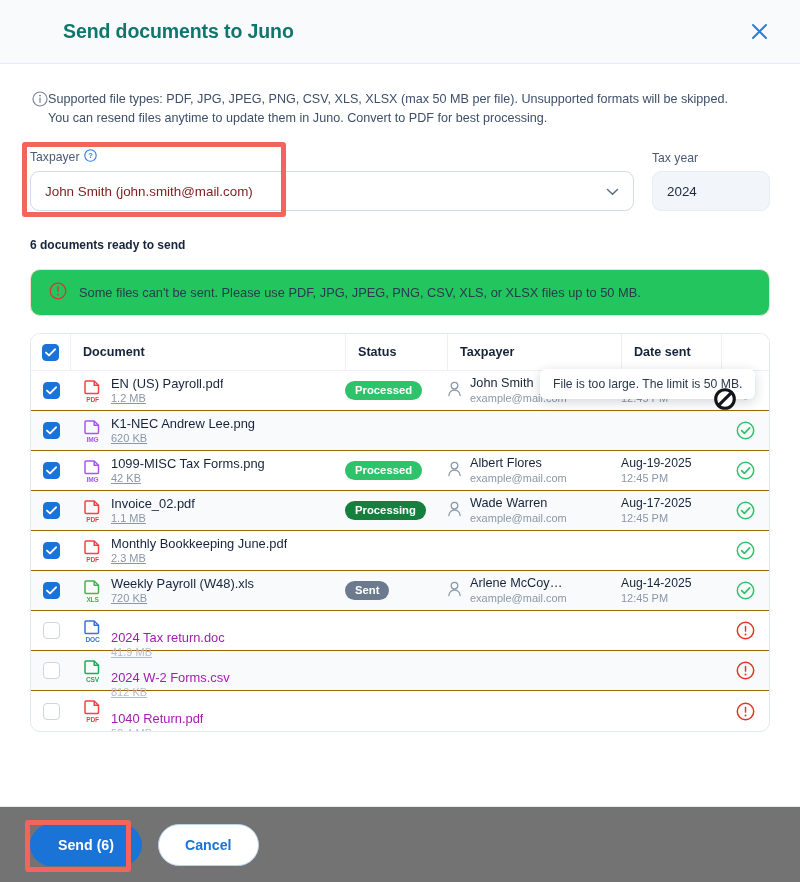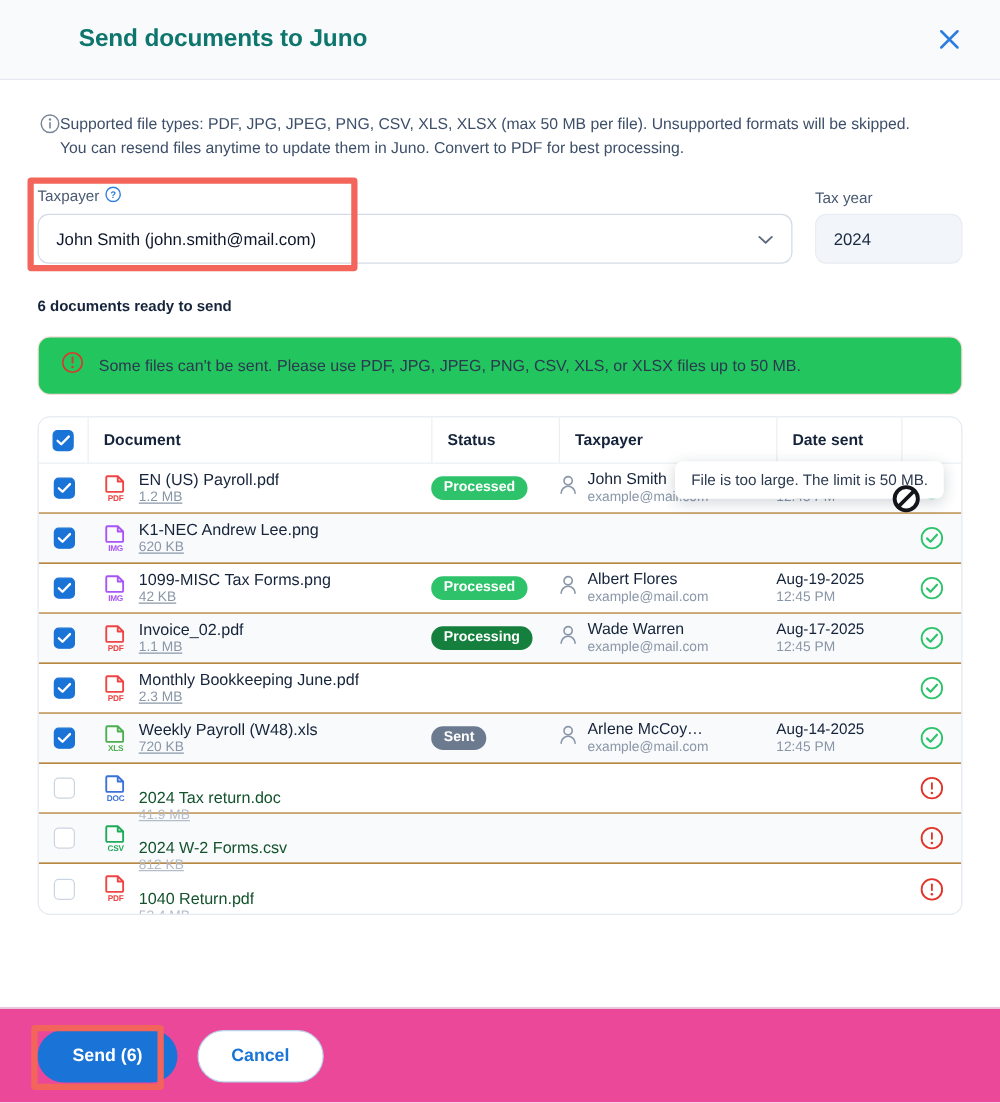--- a/index.html
+++ b/index.html
@@ -36,21 +36,21 @@
   .fields { display: flex; gap: 18px; margin-top: 22px; align-items: flex-end; }
   .field-taxpayer { flex: 1 1 auto; }
   .field-year { flex: 0 0 118px; }
   .fld-label {
     font-size: 12.2px; color: #4a5a72; margin-bottom: 6px;
     display: flex; align-items: center; gap: 5px;
   }
   .select-box {
     height: 40px; border: 1px solid #d3dbe6; border-radius: 9px; background: #fff;
     display: flex; align-items: center; padding: 10px 14px;
-    font-size: 13.4px; color: #0f172a; cursor: pointer;
+    font-size: 13.4px; color: #7f1d1d; cursor: pointer;
   }
   .select-box .val { flex: 1 1 auto; }
   .year-box {
     height: 40px; border: 1px solid #e8edf3; border-radius: 9px; background: #f2f5f9;
     display: flex; align-items: center; padding: 0 14px;
     font-size: 13.4px; color: #1b2a41;
   }
 
   .ready-title { font-size: 12px; font-weight: bold; color: #16243b; margin-top: 27px; }
 
@@ -84,21 +84,21 @@
 
   .thead .c-stat, .thead .c-tax, .thead .c-date {
     align-self: stretch; border-left: 1px solid #eceff4; padding-left: 12px;
     display: flex; align-items: center;
   }
   .thead .c-ico { align-self: stretch; border-left: 1px solid #eceff4; }
   .th { font-size: 12.6px; font-weight: bold; color: #16243b; }
 
   .fname { font-size: 12.9px; color: #16243b; line-height: 15px; white-space: nowrap; overflow: hidden; text-overflow: ellipsis; }
   .fsize { font-size: 11px; color: #8a97a8; line-height: 14px; text-decoration: underline; }
-  .dim .fname { color: #14532d; margin-top: 28px; }
+  .dim .fname { color: #a21caf; margin-top: 28px; }
   .dim .fsize { color: #b3bcc8; }
 
   .badge {
     display: inline-block; border-radius: 11px; padding: 3px 10px 4px;
     font-size: 11.3px; font-weight: bold; color: #fff; line-height: 12px;
   }
 
   .tx-name { font-size: 12.7px; color: #16243b; line-height: 15px; white-space: nowrap; overflow: hidden; text-overflow: ellipsis; max-width: 128px; }
   .tx-mail { font-size: 11px; color: #8a97a8; line-height: 14px; }
   .dt-1 { font-size: 12.2px; color: #16243b; line-height: 15px; }
@@ -122,21 +122,21 @@
     position: absolute; left: 540px; top: 305px;
     background: #fff; border-radius: 6px; padding: 8px 13px;
     font-size: 12.2px; color: #2b3a4f; white-space: nowrap;
     box-shadow: 0 3px 12px rgba(25,40,65,.20);
     z-index: 30;
   }
   .cursor-no { position: absolute; left: 712px; top: 322px; z-index: 31; }
 
   
   .ftr {
-    flex: 0 0 76px; height: 76px; border-top: 1px solid #e6ebf2; background: #ec4899;
+    flex: 0 0 76px; height: 76px; border-top: 1px solid #e6ebf2; background: #737373;
     display: flex; align-items: center; gap: 16px; padding: 0 30px;
   }
   .btn-send {
     background: #1a73d6; color: #fff; border: none; border-radius: 21px;
     height: 42px; padding: 0 28px; font-size: 14.2px; font-weight: bold;
     cursor: pointer; font-family: inherit;
   }
   .btn-cancel {
     background: #fff; color: #1a73d6; border: 1px solid #bcd3ee; border-radius: 21px;
     height: 42px; padding: 0 26px; font-size: 14.2px; font-weight: bold;

